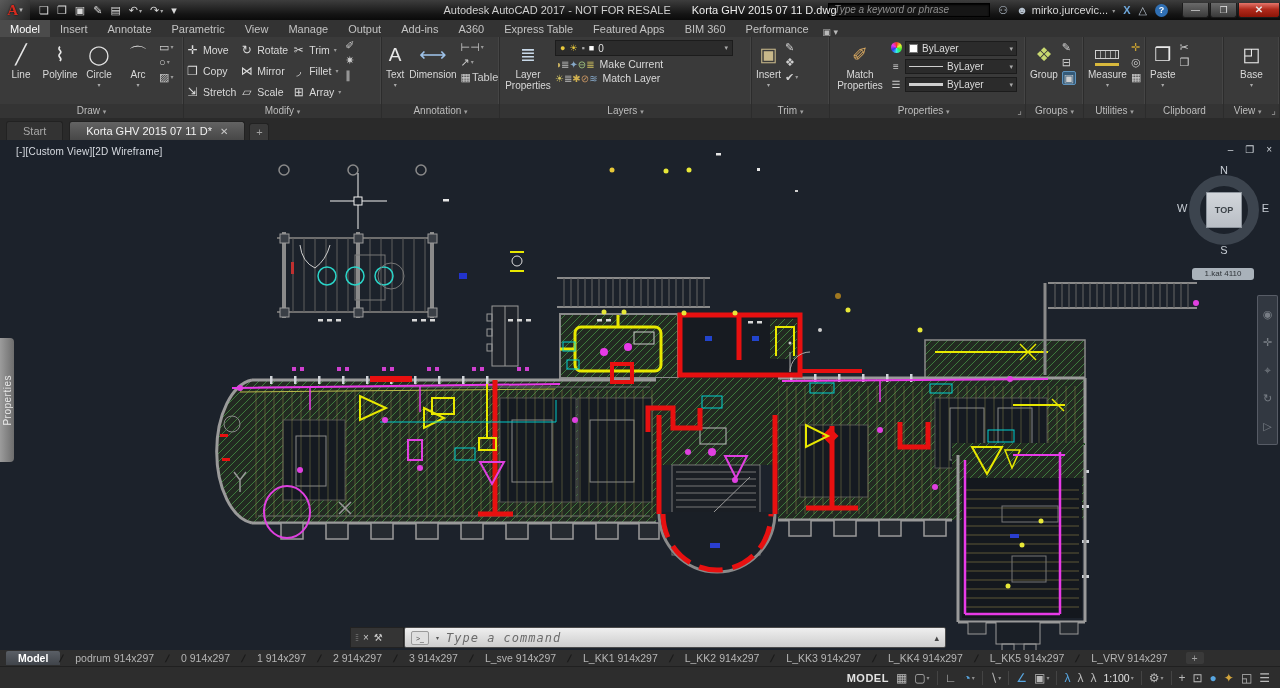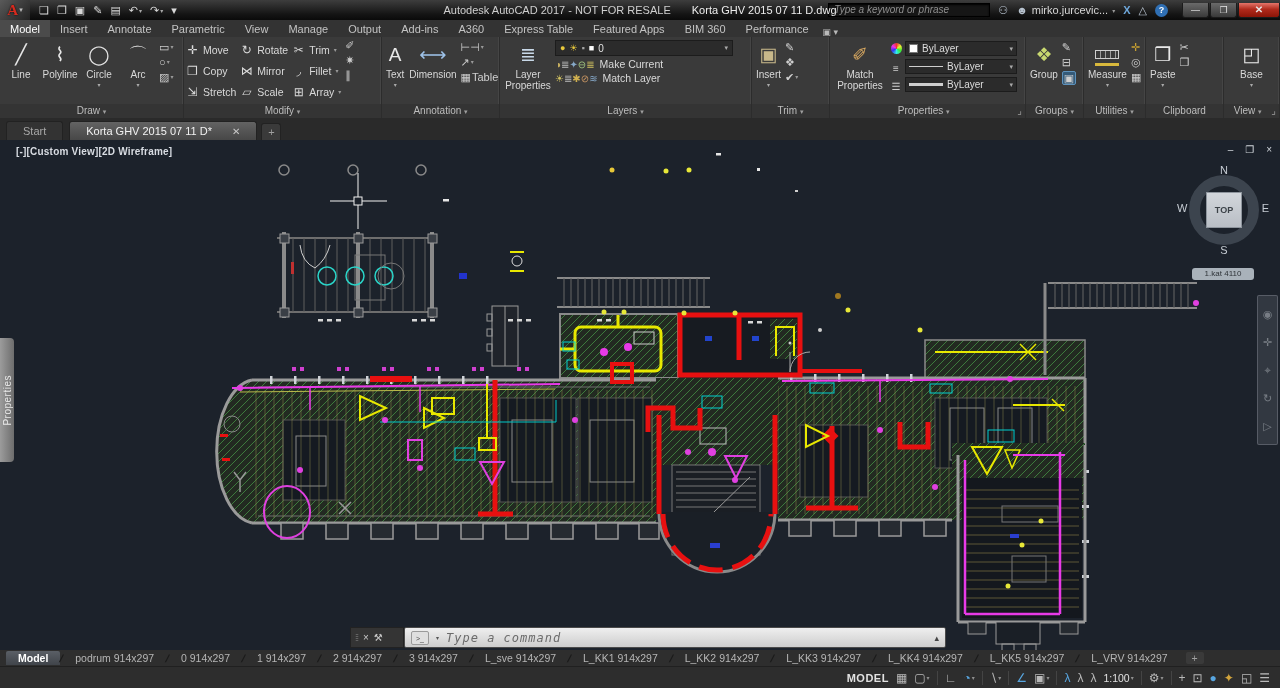--- a/index.html
+++ b/index.html
@@ -45,40 +45,40 @@
   .mbtn{display:flex;align-items:center;gap:4px;color:#d9d9d9;font-size:10.5px;cursor:pointer;white-space:nowrap}
   .mbtn .glyph{font-size:12px;color:#dcdcdc;width:13px;text-align:center}
   .mbtn .caret{font-size:6px;color:#999}
   .lright{display:flex;flex-direction:column;gap:2px;padding-top:1px}
   .lcombo{width:178px;height:16px;background:#2b2b2b;border:1px solid #1c1c1c;display:flex;align-items:center;gap:4px;padding:0 4px;color:#e0e0e0;font-size:10px;cursor:pointer}
   .lcombo .caret{margin-left:auto;font-size:7px;color:#aaa}
   .lrow{display:flex;align-items:center;gap:5px;font-size:10.5px;color:#d9d9d9}
   .lrow .licon{font-size:10px;width:12px;text-align:center;cursor:pointer}
   .lrow .ltxt{cursor:pointer}
   .pcombo-col{display:flex;flex-direction:column;gap:3px;padding-top:2px}
-  .pcrow{display:flex;align-items:flex-end;gap:2px}
+  .pcrow{display:flex;align-items:center;gap:2px}
   .pcicon{width:14px;text-align:center;color:#cfcfcf;font-size:10px}
   .colorwheel{width:11px;height:11px;border-radius:50%;background:conic-gradient(#e33,#ee3,#3e3,#3ee,#33e,#e3e,#e33);display:inline-block}
   .combo{width:112px;height:15px;background:#2b2b2b;border:1px solid #1c1c1c;display:flex;align-items:center;gap:4px;padding:0 3px;color:#dcdcdc;font-size:10px;cursor:pointer}
   .combo .caret{margin-left:auto;font-size:7px;color:#aaa}
   .swatch{width:9px;height:9px;background:#fff;display:inline-block;border:1px solid #777}
   .lineglyph{flex:0 0 34px;border-top:1px solid #cfcfcf;height:0}
   .lineglyph.thick{border-top:3px solid #cfcfcf}
   .ruler{width:24px;height:9px;border:1px solid #cfcfcf;background:repeating-linear-gradient(90deg,transparent 0 4px,#9a9a9a 4px 5px);margin:10px 0 4px}
   .ruler-u{width:24px;height:3px;background:#d8b83c;margin-bottom:3px}
   
   .filetabs{position:absolute;left:0;top:118px;width:1280px;height:22px;background:#2a2a2a;display:flex;align-items:flex-end;font-size:11px}
   .ftab{height:19px;line-height:19px;padding:0 16px;color:#a8a8a8;background:#333;margin-left:6px;border-radius:3px 3px 0 0;border:1px solid #222;border-bottom:none;cursor:pointer}
-  .ftab.active{background:linear-gradient(#636363,#474747);color:#f2f2f2;display:flex;align-items:center;gap:20px}
+  .ftab.active{background:linear-gradient(#636363,#474747);color:#f2f2f2;display:flex;align-items:center;gap:8px}
   .ftab .x{color:#c9c9c9;font-size:10px}
   .ftab-add{width:20px;height:17px;background:#3a3a3a;border:1px solid #222;border-bottom:none;border-radius:3px 3px 0 0;color:#9f9f9f;text-align:center;line-height:16px;margin-left:4px;cursor:pointer}
   
   .viewport{position:absolute;left:0;top:140px;width:1280px;height:510px;background:#1c222b;overflow:hidden}
   .vplabel{position:absolute;left:16px;top:6px;color:#d8dce2;font-size:10px;letter-spacing:.2px}
-  .vplabel b{cursor:pointer;font-weight:bold}
+  .vplabel b{cursor:pointer;font-weight:normal}
   .vwin{position:absolute;right:8px;top:4px;display:flex;gap:12px;color:#cfd4d9;font-size:10px}
   .vwin span{cursor:pointer}
   .viewcube{position:absolute;left:1180px;top:26px;width:88px;height:88px}
   .vc-ring{position:absolute;left:9px;top:9px;width:70px;height:70px;border-radius:50%;border:11px solid rgba(88,97,108,.55)}
   .vc-face{position:absolute;left:26px;top:26px;width:36px;height:36px;background:linear-gradient(#d2d6db,#b9bec5);border:1px solid #8e959d;color:#3c4248;font-size:9px;font-weight:bold;text-align:center;line-height:34px;cursor:pointer}
   .vc-n{position:absolute;left:0;right:0;top:-2px;text-align:center;color:#c6ccd3;font-size:11px;cursor:pointer}
   .vc-s{position:absolute;left:0;right:0;bottom:-2px;text-align:center;color:#c6ccd3;font-size:11px;cursor:pointer}
   .vc-w{position:absolute;left:-3px;top:36px;color:#c6ccd3;font-size:11px;cursor:pointer}
   .vc-e{position:absolute;right:-1px;top:36px;color:#c6ccd3;font-size:11px;cursor:pointer}
   .vc-badge{position:absolute;left:1192px;top:128px;width:62px;height:12px;background:#a9b2ba;border-radius:3px;color:#2e3338;font-size:8px;text-align:center;line-height:12px;cursor:pointer}

